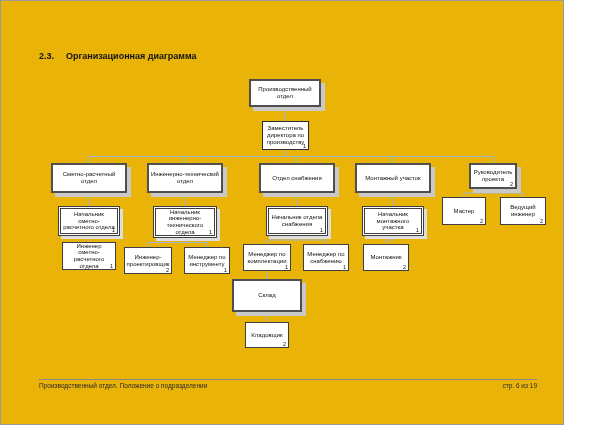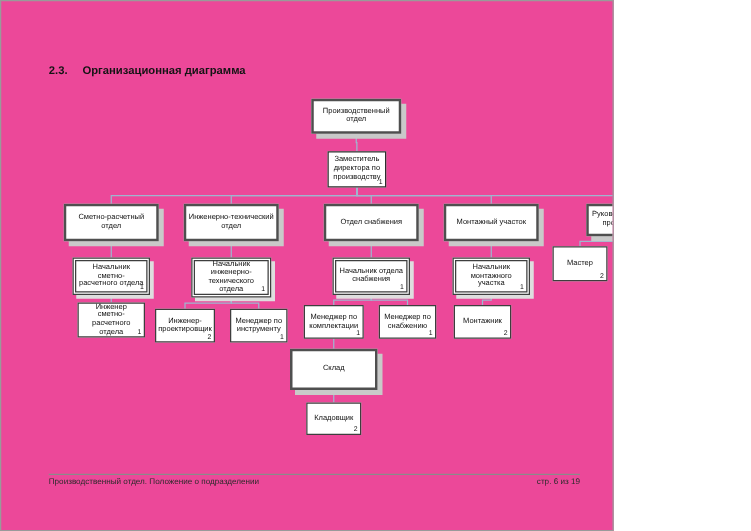--- a/index.html
+++ b/index.html
@@ -1,18 +1,18 @@
 <!DOCTYPE html>
 <html><head>
 <meta charset="utf-8">
 <style>
   html,body{margin:0;padding:0;background:#fff;}
   .page{
-    position:relative;width:491px;height:425px;box-sizing:border-box;
-    border:1px solid #9a9a9a;background:#ec4899;overflow:hidden;
+    position:relative;width:564px;height:425px;box-sizing:border-box;
+    border:1px solid #9a9a9a;background:#eab308;overflow:hidden;
     font-family:"Liberation Sans",sans-serif;color:#111;
   }
   .heading{position:absolute;left:38px;top:50px;font-size:9px;font-weight:bold;color:#141414;}
   .heading .num{display:inline-block;width:27px;}
   .chart{position:absolute;left:0;top:0;width:601px;height:425px;}
   .chart svg{position:absolute;left:0;top:0;pointer-events:none;}
   .node{
     position:absolute;box-sizing:border-box;background:#fff;
     display:flex;align-items:center;justify-content:center;
     text-align:center;font-size:6px;line-height:1.12;padding:1px 2px;color:#101010;

